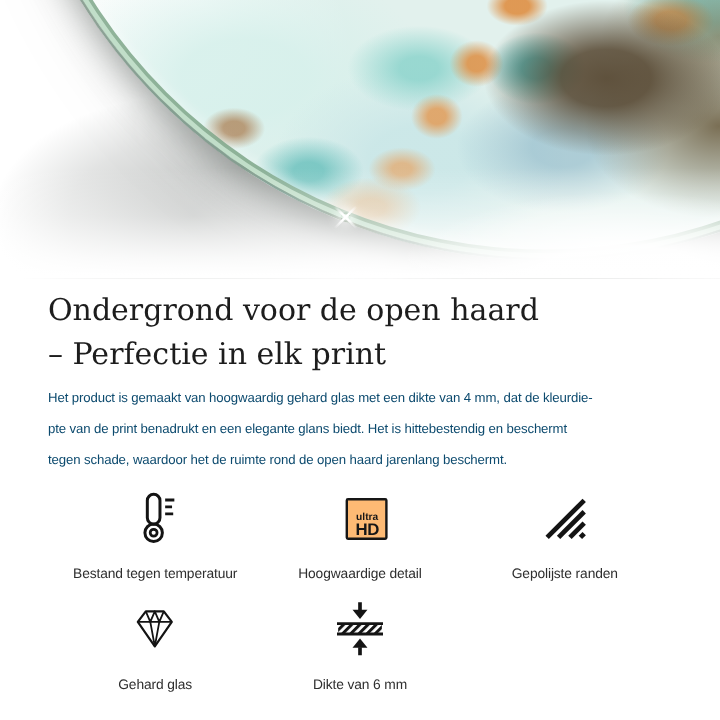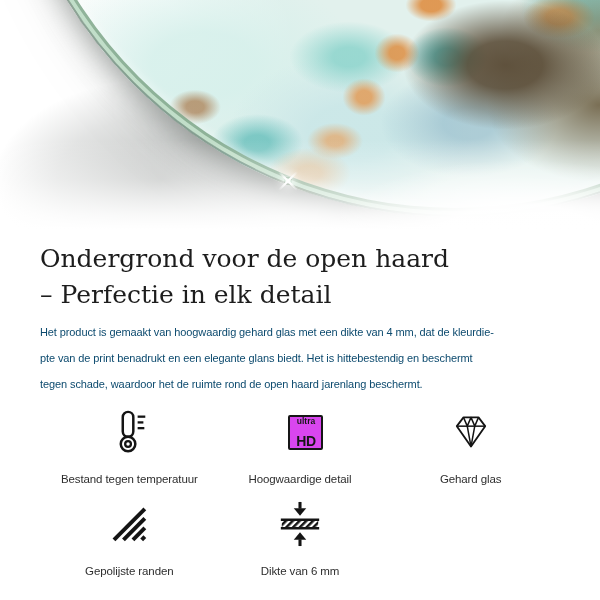--- a/index.html
+++ b/index.html
@@ -97,22 +97,22 @@
   .feature { display: flex; flex-direction: column; align-items: center; }
   .icon-box { height: 46px; display: flex; align-items: center; justify-content: center; }
   .feature-label {
     margin-top: 18px;
     font-size: 11.5px; letter-spacing: -0.1px;
     color: #2e2e2e; text-align: center;
   }
   .uhd-box {
     width: 31px; height: 31px;
     border: 2.6px solid #161616; border-radius: 2px;
-    display: flex; flex-direction: column; align-items: center; justify-content: space-between;
-    background: #d946ef;
+    display: flex; flex-direction: column; align-items: center; justify-content: flex-end;
+    background: #fdba74;
     margin-left: 12px;
   }
   .uhd-top { font-size: 8.5px; font-weight: 600; line-height: 9px; color: #161616; }
   .uhd-bottom { font-size: 14px; font-weight: 800; line-height: 13px; color: #161616; letter-spacing: -0.3px; }
   svg .stroke { fill: none; stroke: #141414; }
 </style>
 </head>
 <body>
 
 <div class="page">
@@ -125,21 +125,21 @@
     <div class="hero-fade"></div>
     <div class="sparkle">
       <div class="ray-a"></div>
       <div class="ray-b"></div>
       <div class="core"></div>
     </div>
   </div>
 
   <div class="content">
     <h1 class="heading">Ondergrond voor de open haard
-– Perfectie in elk detail</h1>
+– Perfectie in elk print</h1>
     <p class="intro">Het product is gemaakt van hoogwaardig gehard glas met een dikte van 4 mm, dat de kleurdie-
 pte van de print benadrukt en een elegante glans biedt. Het is hittebestendig en beschermt
 tegen schade, waardoor het de ruimte rond de open haard jarenlang beschermt.</p>
 
     <div class="features">
 
       <div class="feature">
         <div class="icon-box">
           <svg width="46" height="46" viewBox="0 0 48 48" aria-hidden="true">
             <rect class="stroke" x="17.5" y="3" width="11" height="26" rx="5.5" stroke-width="2.6"></rect>
@@ -159,42 +159,42 @@
             <span class="uhd-top">ultra</span>
             <span class="uhd-bottom">HD</span>
           </div>
         </div>
         <div class="feature-label">Hoogwaardige detail</div>
       </div>
 
 
       <div class="feature">
         <div class="icon-box">
-          <svg width="40" height="40" viewBox="0 0 48 48" aria-hidden="true">
-            <path class="stroke" stroke-width="2.2" stroke-linejoin="round" d="M7 17 L15 6.5 L33 6.5 L41 17 L24 41.5 Z"></path>
-            <path class="stroke" stroke-width="1.8" d="M7 17 L41 17"></path>
-            <path class="stroke" stroke-width="1.8" stroke-linejoin="round" d="M15 6.5 L19.5 17 L24 6.5 L28.5 17 L33 6.5"></path>
-            <path class="stroke" stroke-width="1.8" d="M19.5 17 L24 41.5 L28.5 17"></path>
-          </svg>
-        </div>
-        <div class="feature-label">Gehard glas</div>
-      </div>
-
-      <div class="feature">
-        <div class="icon-box">
           <svg width="38" height="38" viewBox="0 0 48 48" aria-hidden="true">
             <g stroke="#141414" stroke-width="5">
               <line x1="5" y1="44" x2="44" y2="5"></line>
               <line x1="17" y1="44" x2="44" y2="17"></line>
               <line x1="29" y1="44" x2="44" y2="29"></line>
               <line x1="40" y1="44" x2="44" y2="40"></line>
             </g>
           </svg>
         </div>
         <div class="feature-label">Gepolijste randen</div>
+      </div>
+
+      <div class="feature">
+        <div class="icon-box">
+          <svg width="40" height="40" viewBox="0 0 48 48" aria-hidden="true">
+            <path class="stroke" stroke-width="2.2" stroke-linejoin="round" d="M7 17 L15 6.5 L33 6.5 L41 17 L24 41.5 Z"></path>
+            <path class="stroke" stroke-width="1.8" d="M7 17 L41 17"></path>
+            <path class="stroke" stroke-width="1.8" stroke-linejoin="round" d="M15 6.5 L19.5 17 L24 6.5 L28.5 17 L33 6.5"></path>
+            <path class="stroke" stroke-width="1.8" d="M19.5 17 L24 41.5 L28.5 17"></path>
+          </svg>
+        </div>
+        <div class="feature-label">Gehard glas</div>
       </div>
 
       <div class="feature">
         <div class="icon-box">
           <svg width="46" height="46" viewBox="0 0 48 48" aria-hidden="true">
             <defs>
               <pattern id="hatch" width="5" height="5" patternUnits="userSpaceOnUse" patternTransform="rotate(45)">
                 <rect width="2.6" height="5" fill="#141414"></rect>
               </pattern>
             </defs>

